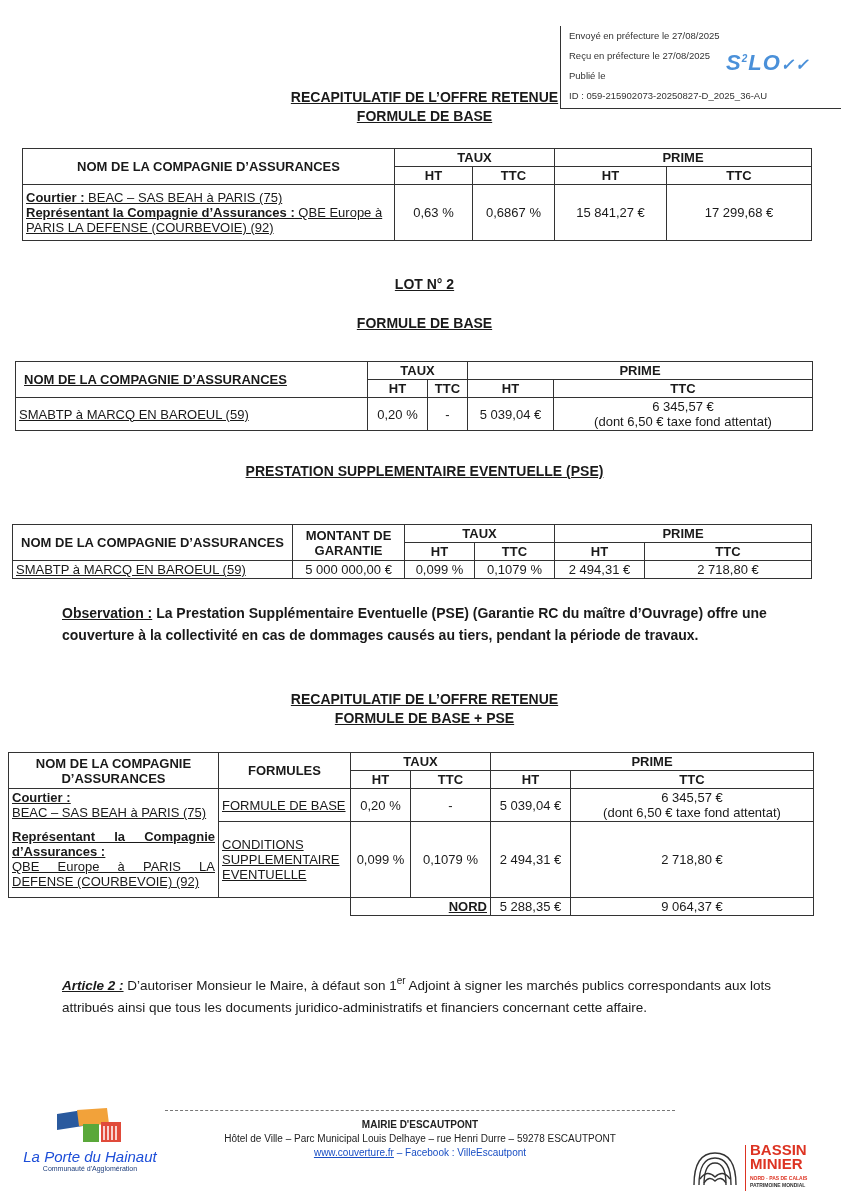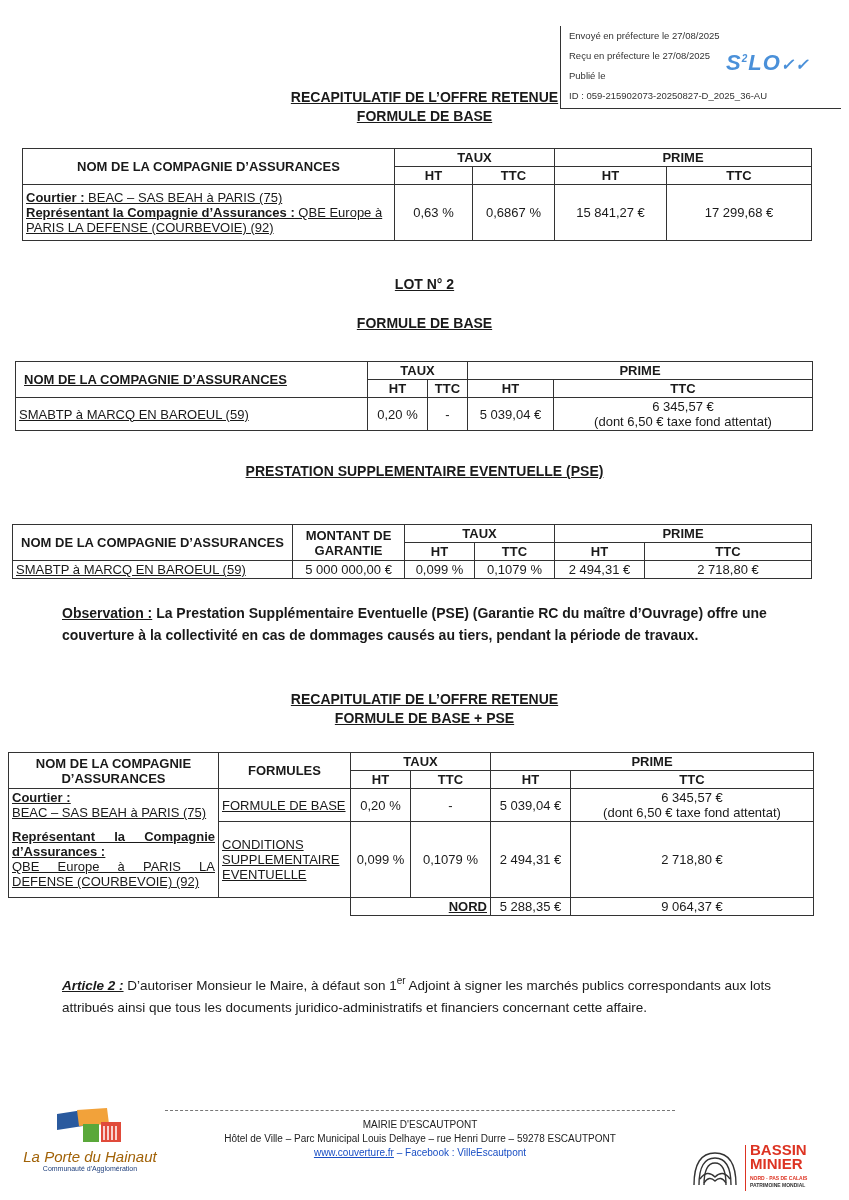--- a/index.html
+++ b/index.html
@@ -221,27 +221,27 @@
 </div>
 
 <div class="abs logo-left">
   <svg width="150" height="38" viewBox="0 0 150 38">
     <path d="M42 6 L68 2 L68 18 L42 22 Z" fill="#2a5a9e"></path>
     <path d="M62 2 L92 0 L94 16 L64 18 Z" fill="#f2a23a"></path>
     <rect x="68" y="16" width="16" height="18" fill="#5aa83a"></rect>
     <rect x="86" y="14" width="20" height="20" fill="#e04a3a"></rect>
     <path d="M89 18 v14 M93 18 v14 M97 18 v14 M101 18 v14" stroke="#fff" stroke-width="1.5"></path>
   </svg>
-  <div style="font-size:15px; color:#a16207; font-style:italic; text-align:center; width:150px; margin-top:-2px">La Porte du Hainaut</div>
+  <div style="font-size:15px; color:#1d4ed8; font-style:italic; text-align:center; width:150px; margin-top:-2px">La Porte du Hainaut</div>
   <div style="font-size:7px; color:#1d3d7a; text-align:center; width:150px">Communauté d'Agglomération</div>
 </div>
 
 <div class="abs footer-rule"></div>
 <div class="abs footer">
-  <div style="font-weight:normal">MAIRIE D'ESCAUTPONT</div>
+  <div style="font-weight:bold">MAIRIE D'ESCAUTPONT</div>
   <div>Hôtel de Ville – Parc Municipal Louis Delhaye – rue Henri Durre – 59278 ESCAUTPONT</div>
   <div><a>www.couverture.fr</a><span style="color:#1a4fc4"> – Facebook : VilleEscautpont</span></div>
 </div>
 
 <div class="abs logo-right">
   <svg width="50" height="44" viewBox="0 0 50 44" style="position:absolute; left:0; top:2px">
     <g fill="none" stroke="#333" stroke-width="1.4">
       <path d="M4 38 Q4 6 25 6 Q46 6 46 38"></path>
       <path d="M9 38 Q9 11 25 11 Q41 11 41 38"></path>
       <path d="M14 38 Q14 16 25 16 Q36 16 36 38"></path>

